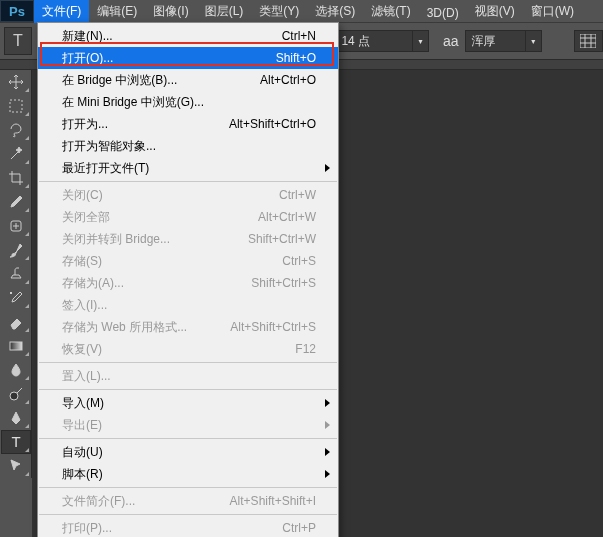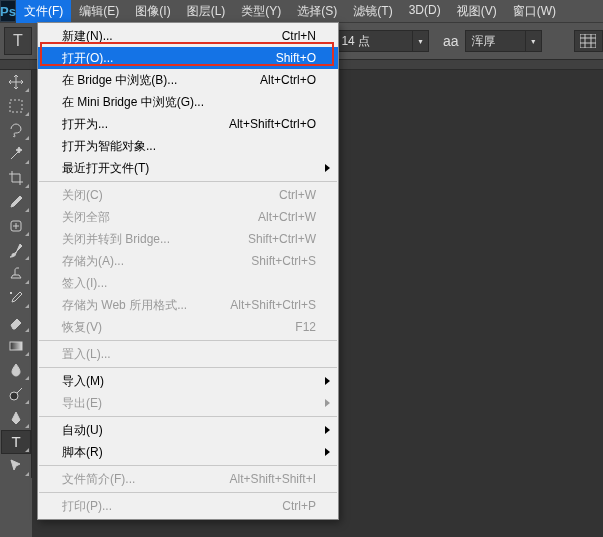--- a/index.html
+++ b/index.html
@@ -1,20 +1,20 @@
 <!DOCTYPE html>
 <html><head>
 <meta charset="utf-8">
 <style>
 * { margin: 0; padding: 0; box-sizing: border-box; font-family: "Microsoft YaHei", "SimSun", sans-serif; user-select: none; }
 body { width: 603px; height: 537px; background: #535353; overflow: hidden; position: relative; }
 
 
 .menubar { height: 22px; background: #535353; display: flex; align-items: center; color: #e0e0e0; font-size: 12px; }
-.ps-logo { width: 16px; height: 22px; background: #0a1a2a; color: #4aa8d8; display: flex; align-items: center; justify-content: center; font-weight: bold; font-size: 13px; border: 1px solid #2a3a4a; }
+.ps-logo { width: 34px; height: 22px; background: #0a1a2a; color: #4aa8d8; display: flex; align-items: center; justify-content: center; font-weight: bold; font-size: 13px; border: 1px solid #2a3a4a; }
 .menubar-item { padding: 3px 8px; cursor: default; }
 .menubar-item.active { background: #1473e6; color: #ffffff; }
 
 
 .optionsbar { height: 38px; background: #535353; display: flex; align-items: center; padding-left: 4px; border-top: 1px solid #3a3a3a; border-bottom: 1px solid #2a2a2a; }
 .optionsbar .tool-preset { width: 28px; height: 28px; background: #404040; border: 1px solid #2a2a2a; color: #ccc; display: flex; align-items: center; justify-content: center; font-size: 16px; margin-right: 4px; }
 .opt-field { height: 22px; background: #3a3a3a; border: 1px solid #2a2a2a; color: #ddd; font-size: 12px; padding: 2px 6px; display: flex; align-items: center; }
 .opt-dd { width: 16px; height: 22px; background: #3a3a3a; border: 1px solid #2a2a2a; border-left: none; color: #ddd; display: flex; align-items: center; justify-content: center; font-size: 8px; }
 .aa-label { color: #ddd; font-size: 14px; margin: 0 6px 0 14px; }
 .grid-icon { width: 30px; height: 22px; background: #3a3a3a; border: 1px solid #2a2a2a; margin-left: 32px; display:flex; align-items:center; justify-content:center; }
@@ -44,21 +44,21 @@
 .dd-item .sub-arrow { position: absolute; right: 8px; width: 0; height: 0; border-left: 5px solid #000; border-top: 4px solid transparent; border-bottom: 4px solid transparent; }
 .dd-item.disabled .sub-arrow { border-left-color: #9a9a9a; }
 .dd-sep { height: 1px; background: #c8c8c8; margin: 2px 1px; }
 .redbox { position: absolute; border: 2px solid #e03020; pointer-events: none; }
 </style>
 </head>
 <body>
 
 <div class="menubar">
   <div class="ps-logo">Ps</div>
-  <div id="menubar-items" style="display: flex;">
+  <div id="menubar-items" style="display: flex; align-items: flex-end;">
       <div class="menubar-item active">文件(F)</div>
       <div class="menubar-item">编辑(E)</div>
       <div class="menubar-item">图像(I)</div>
       <div class="menubar-item">图层(L)</div>
       <div class="menubar-item">类型(Y)</div>
       <div class="menubar-item">选择(S)</div>
       <div class="menubar-item">滤镜(T)</div>
       <div class="menubar-item">3D(D)</div>
       <div class="menubar-item">视图(V)</div>
       <div class="menubar-item">窗口(W)</div>
@@ -237,20 +237,24 @@
     </div>
     <div class="dd-item disabled">
       <span class="label">关闭全部</span>
       <span class="shortcut">Alt+Ctrl+W</span>
     </div>
     <div class="dd-item disabled">
       <span class="label">关闭并转到 Bridge...</span>
       <span class="shortcut">Shift+Ctrl+W</span>
     </div>
     <div class="dd-item disabled">
+      <span class="label">存储(S)</span>
+      <span class="shortcut">Ctrl+S</span>
+    </div>
+    <div class="dd-item disabled">
       <span class="label">存储为(A)...</span>
       <span class="shortcut">Shift+Ctrl+S</span>
     </div>
     <div class="dd-item disabled">
       <span class="label">签入(I)...</span>
     </div>
     <div class="dd-item disabled">
       <span class="label">存储为 Web 所用格式...</span>
       <span class="shortcut">Alt+Shift+Ctrl+S</span>
     </div>

